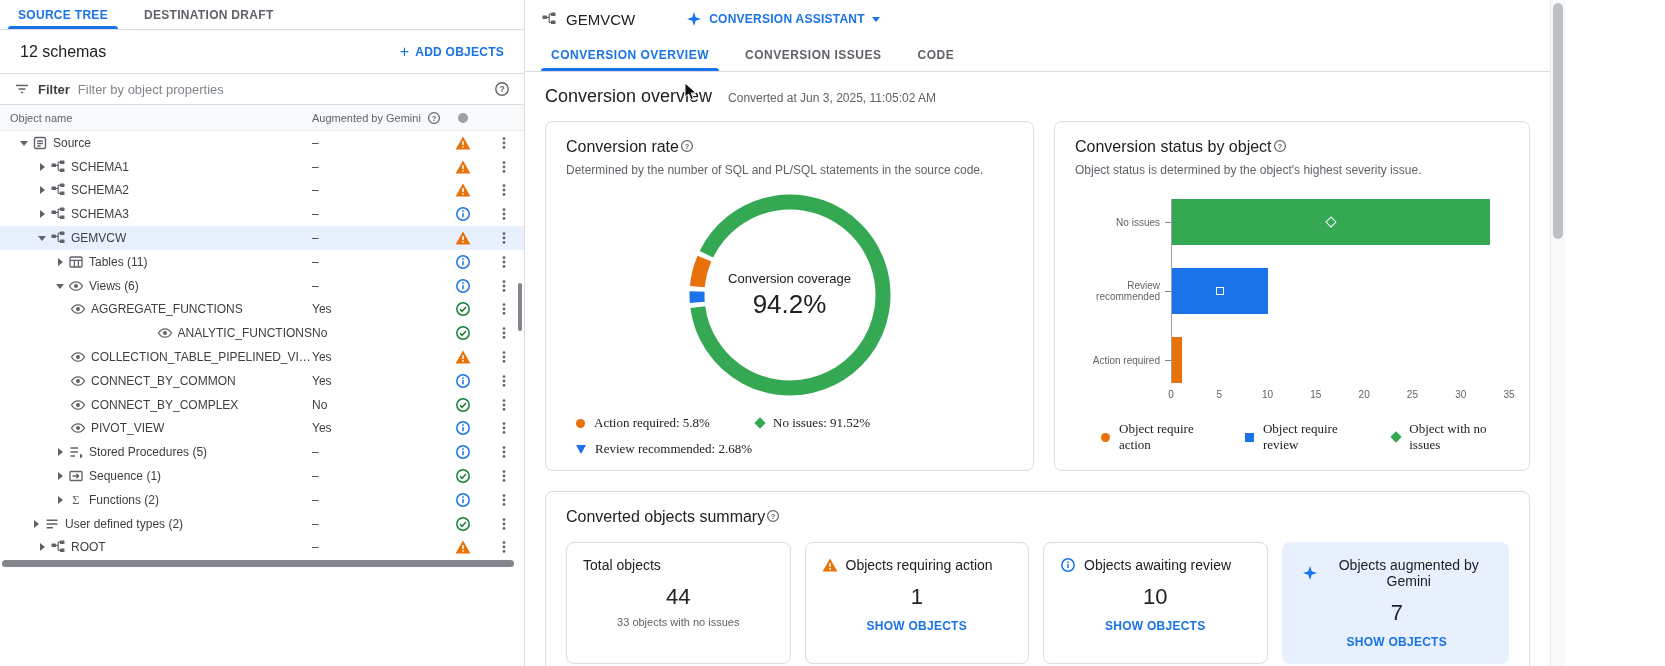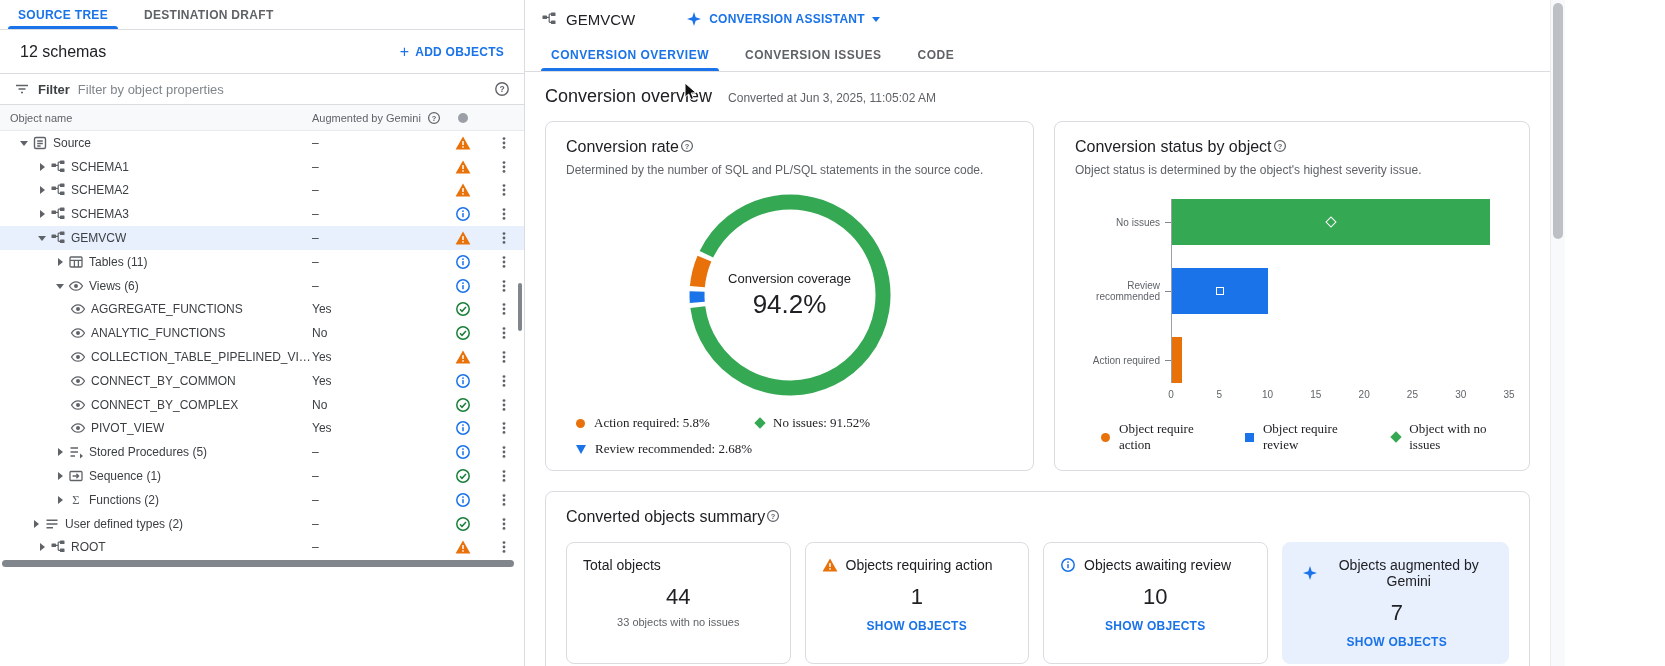--- a/index.html
+++ b/index.html
@@ -459,21 +459,21 @@
             <span class="row-menu icon16">
               <svg viewBox="0 0 16 16" fill="#5f6368">
                 <circle cx="8" cy="3.6" r="1.4"></circle>
                 <circle cx="8" cy="8" r="1.4"></circle>
                 <circle cx="8" cy="12.4" r="1.4"></circle>
               </svg>
             </span>
           </div>
   </div>
         <div class="trow">
-    <div class="cell-name" style="padding-left: 70px;">
+    <div class="cell-name" style="padding-left: 70px; justify-content: flex-end;">
 
       <span class="type-icon icon16">
               <svg viewBox="0 0 16 16" fill="none">
                 <path d="M1.5 8S4 3.8 8 3.8 14.5 8 14.5 8 12 12.2 8 12.2 1.5 8 1.5 8z" stroke="#5f6368" stroke-width="1.3"></path>
                 <circle cx="8" cy="8" r="2" fill="#5f6368"></circle>
               </svg>
             </span>
       <span class="row-label">ANALYTIC_FUNCTIONS</span>
     </div>
     <div class="cell-aug">No</div>

